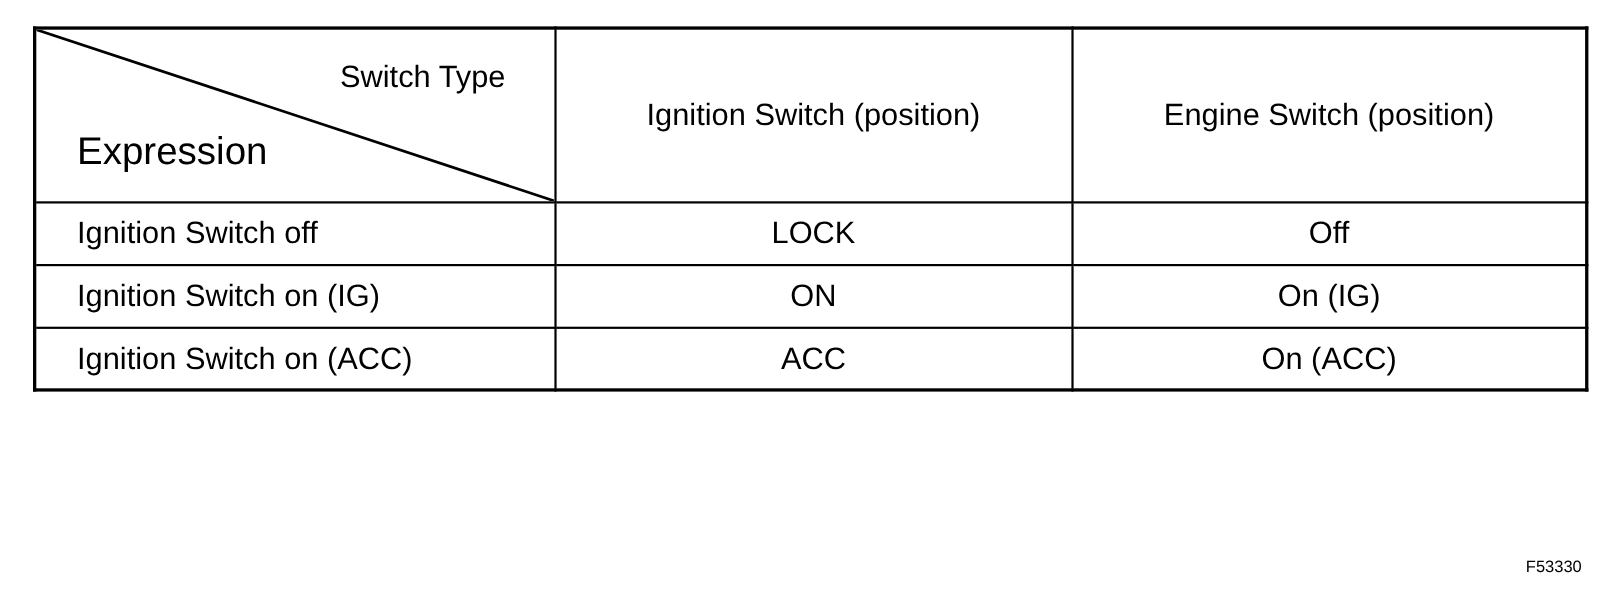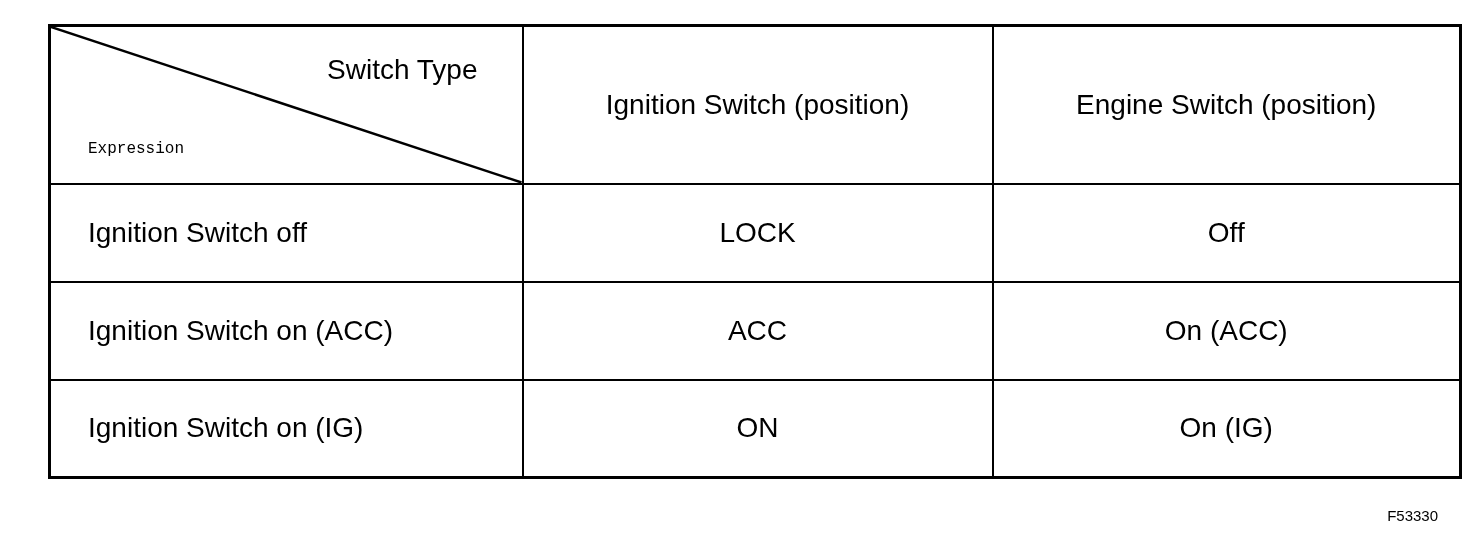--- a/index.html
+++ b/index.html
@@ -11,38 +11,38 @@
     position: relative;
     width: 1472px;
     height: 556px;
     background: #ffffff;
     color: #000000;
     font-family: "Liberation Sans", sans-serif;
     overflow: hidden;
   }
   table.switch-table {
     position: absolute;
-    left: 48px;
+    left: 30px;
     top: 24px;
     border-collapse: collapse;
     table-layout: fixed;
     border: 3px solid #000000;
   }
   .switch-table th,
   .switch-table td {
     border: 2px solid #000000;
     font-size: 28px;
     font-weight: normal;
     text-align: center;
     vertical-align: middle;
     padding: 0;
     overflow: hidden;
   }
   .switch-table thead tr { height: 158px; }
-  .switch-table tbody tr { height: 98px; }
+  .switch-table tbody tr { height: 57px; }
   td.expr {
     text-align: left;
     padding-left: 37px;
   }
   th.corner-cell {
     position: relative;
   }
   .corner-cell svg.diag {
     position: absolute;
     left: 0;
@@ -58,22 +58,21 @@
   .corner-label-top {
     position: absolute;
     top: 27px;
     right: 44px;
     font-size: 28px;
   }
   .corner-label-bottom {
     position: absolute;
     bottom: 25px;
     left: 37px;
-    font-size: 16px;
-    font-family: Liberation Mono, monospace;
+    font-size: 35px;
   }
   .fig-code {
     position: absolute;
     top: 507px;
     right: 34px;
     font-size: 15px;
   }
 </style>
 </head>
 <body>
@@ -99,27 +98,27 @@
         <th>Engine Switch (position)</th>
       </tr>
     </thead>
     <tbody>
       <tr>
         <td class="expr">Ignition Switch off</td>
         <td>LOCK</td>
         <td>Off</td>
       </tr>
       <tr>
+        <td class="expr">Ignition Switch on (IG)</td>
+        <td>ON</td>
+        <td>On (IG)</td>
+      </tr>
+      <tr>
         <td class="expr">Ignition Switch on (ACC)</td>
         <td>ACC</td>
         <td>On (ACC)</td>
-      </tr>
-      <tr>
-        <td class="expr">Ignition Switch on (IG)</td>
-        <td>ON</td>
-        <td>On (IG)</td>
       </tr>
     </tbody>
   </table>
 
   <div class="fig-code">F53330</div>
 
 </div>
 
 </body></html>

